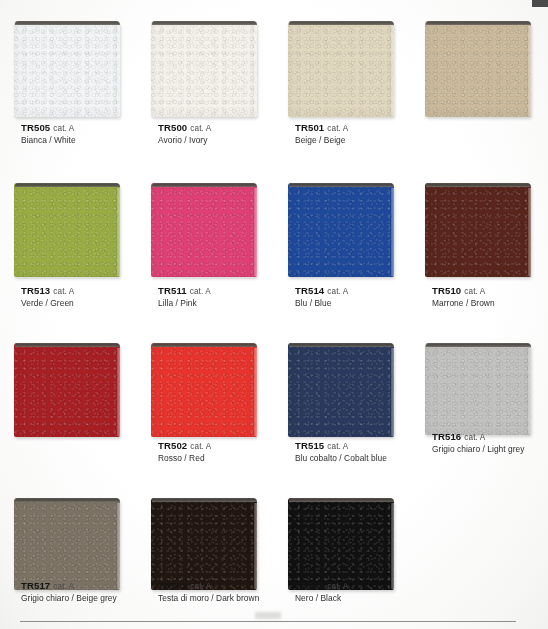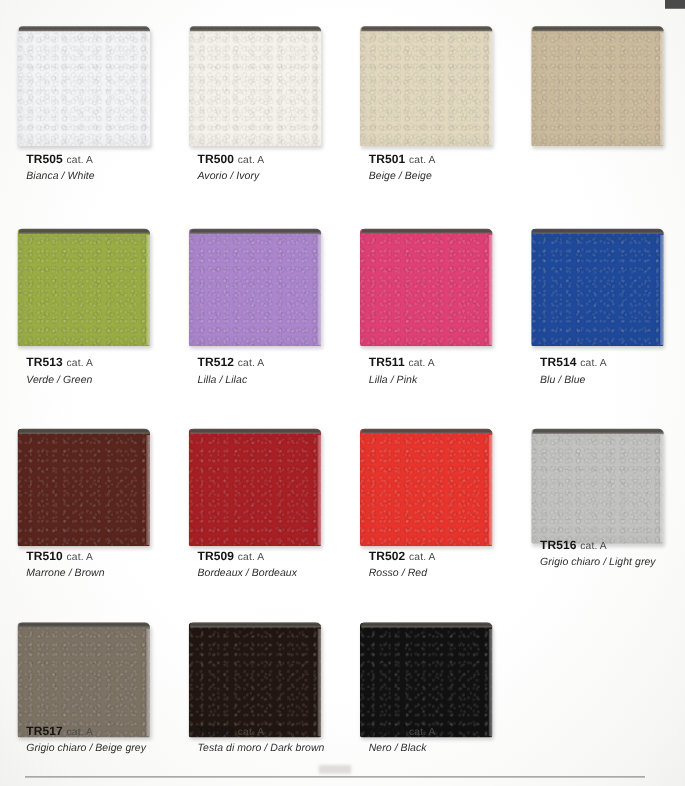--- a/index.html
+++ b/index.html
@@ -119,21 +119,20 @@
     font-size: 8.2px;
     color: #4a4a4a;
     margin-left: 3px;
     letter-spacing: .1px;
   }
   .name-line {
     font-size: 8.4px;
     color: #2e2e2e;
     margin-top: 1px;
     letter-spacing: .05px;
-    font-style: italic;
   }
 
   
   #bottom-rule {
     position: absolute;
     left: 20px;
     bottom: 7px;
     width: 496px;
     height: 1px;
     background: #8e8e8e;
@@ -222,32 +221,20 @@
           <div class="edge-top"></div>
           <div class="edge-right"></div>
         </div>
       </div>
       <div class="caption">
         <div class="code-line"><span class="code">TR513</span><span class="cat">cat. A</span></div>
         <div class="name-line">Verde / Green</div>
       </div>
     </div>
 
-    <div class="cell row2">
-      <div class="sample-wrap">
-        <div class="swatch" style="background-color: rgb(171, 134, 205);">
-          <div class="edge-top"></div>
-          <div class="edge-right"></div>
-        </div>
-      </div>
-      <div class="caption">
-        <div class="code-line"><span class="code">TR512</span><span class="cat">cat. A</span></div>
-        <div class="name-line">Lilla / Lilac</div>
-      </div>
-    </div>
 
     <div class="cell row2">
       <div class="sample-wrap">
         <div class="swatch" style="background-color: rgb(224, 64, 118);">
           <div class="edge-top"></div>
           <div class="edge-right"></div>
         </div>
       </div>
       <div class="caption">
         <div class="code-line"><span class="code">TR511</span><span class="cat">cat. A</span></div>
@@ -281,39 +268,47 @@
       </div>
     </div>
 
     <div class="cell row3">
       <div class="sample-wrap">
         <div class="swatch" style="background-color: rgb(168, 31, 36);">
           <div class="edge-top"></div>
           <div class="edge-right"></div>
         </div>
       </div>
-      <div class="caption">
-        <div class="code-line"><span class="code">TR509</span><span class="cat">cat. A</span></div>
-        <div class="name-line">Bordeaux / Bordeaux</div>
-      </div>
     </div>
 
     <div class="cell row3">
       <div class="sample-wrap">
         <div class="swatch" style="background-color: rgb(232, 52, 44);">
           <div class="edge-top"></div>
           <div class="edge-right"></div>
         </div>
       </div>
       <div class="caption">
         <div class="code-line"><span class="code">TR502</span><span class="cat">cat. A</span></div>
         <div class="name-line">Rosso / Red</div>
       </div>
     </div>
 
+    <div class="cell row3">
+      <div class="sample-wrap">
+        <div class="swatch" style="background-color: rgb(42, 58, 94);">
+          <div class="edge-top"></div>
+          <div class="edge-right"></div>
+        </div>
+      </div>
+      <div class="caption">
+        <div class="code-line"><span class="code">TR515</span><span class="cat">cat. A</span></div>
+        <div class="name-line">Blu cobalto / Cobalt blue</div>
+      </div>
+    </div>
 
     <div class="cell row4">
       <div class="sample-wrap">
         <div class="swatch" style="background-color: rgb(194, 194, 192);">
           <div class="edge-top"></div>
           <div class="edge-right"></div>
         </div>
       </div>
       <div class="caption">
         <div class="code-line"><span class="code">TR516</span><span class="cat">cat. A</span></div>

